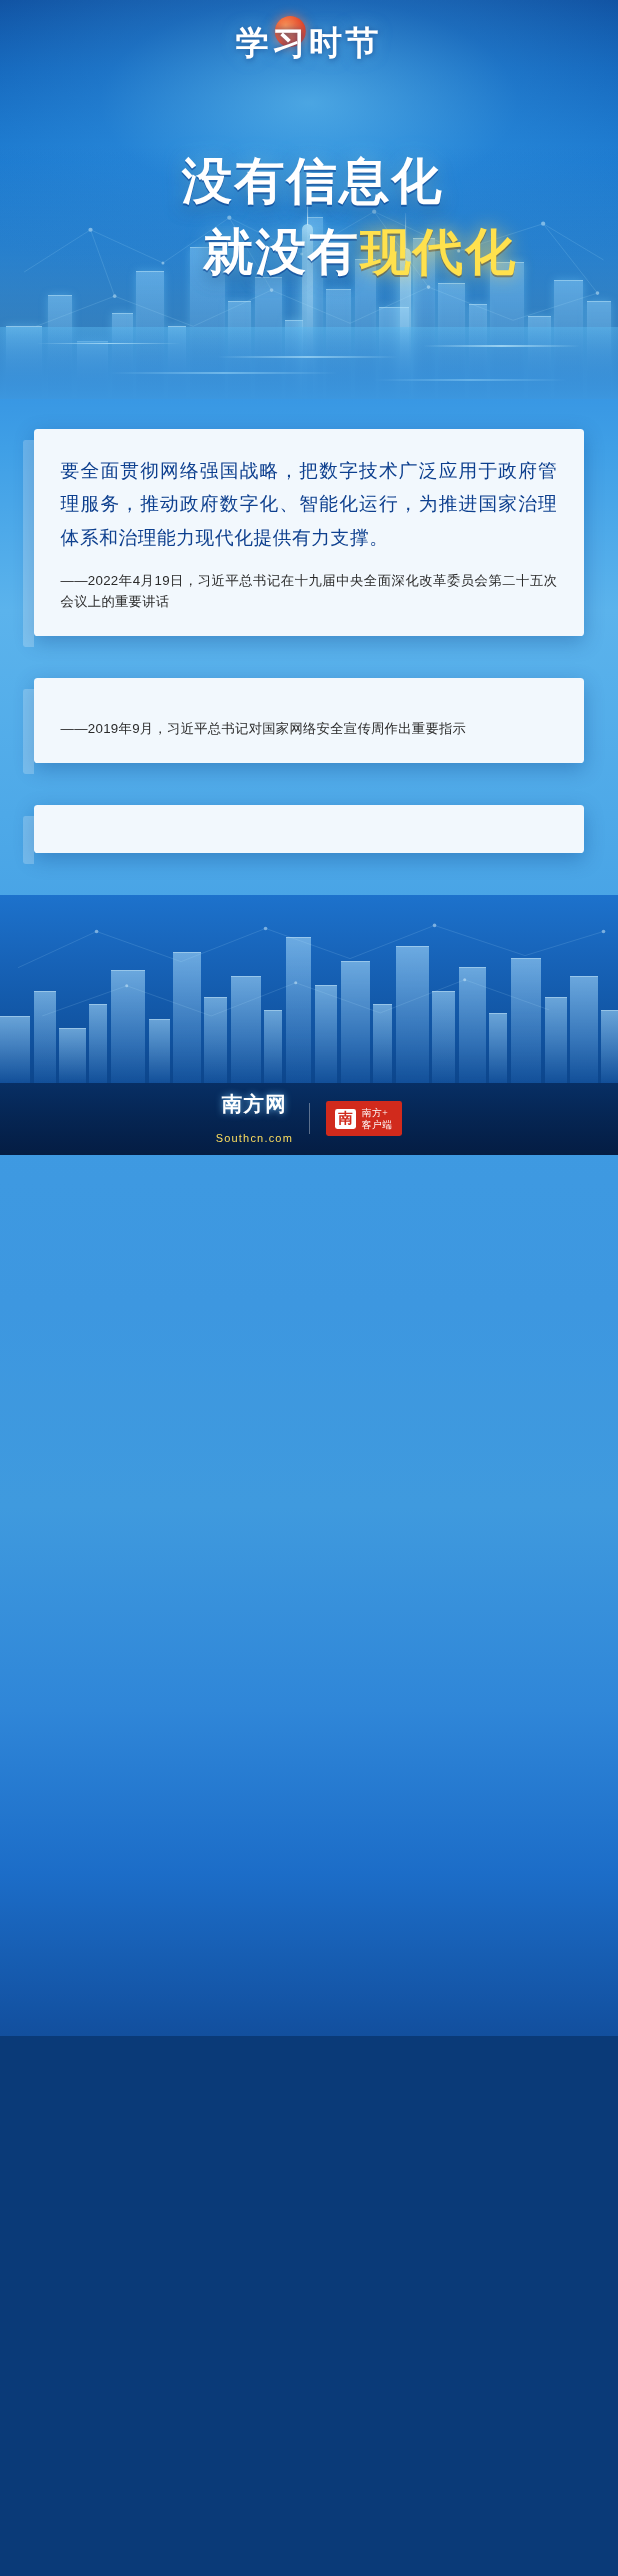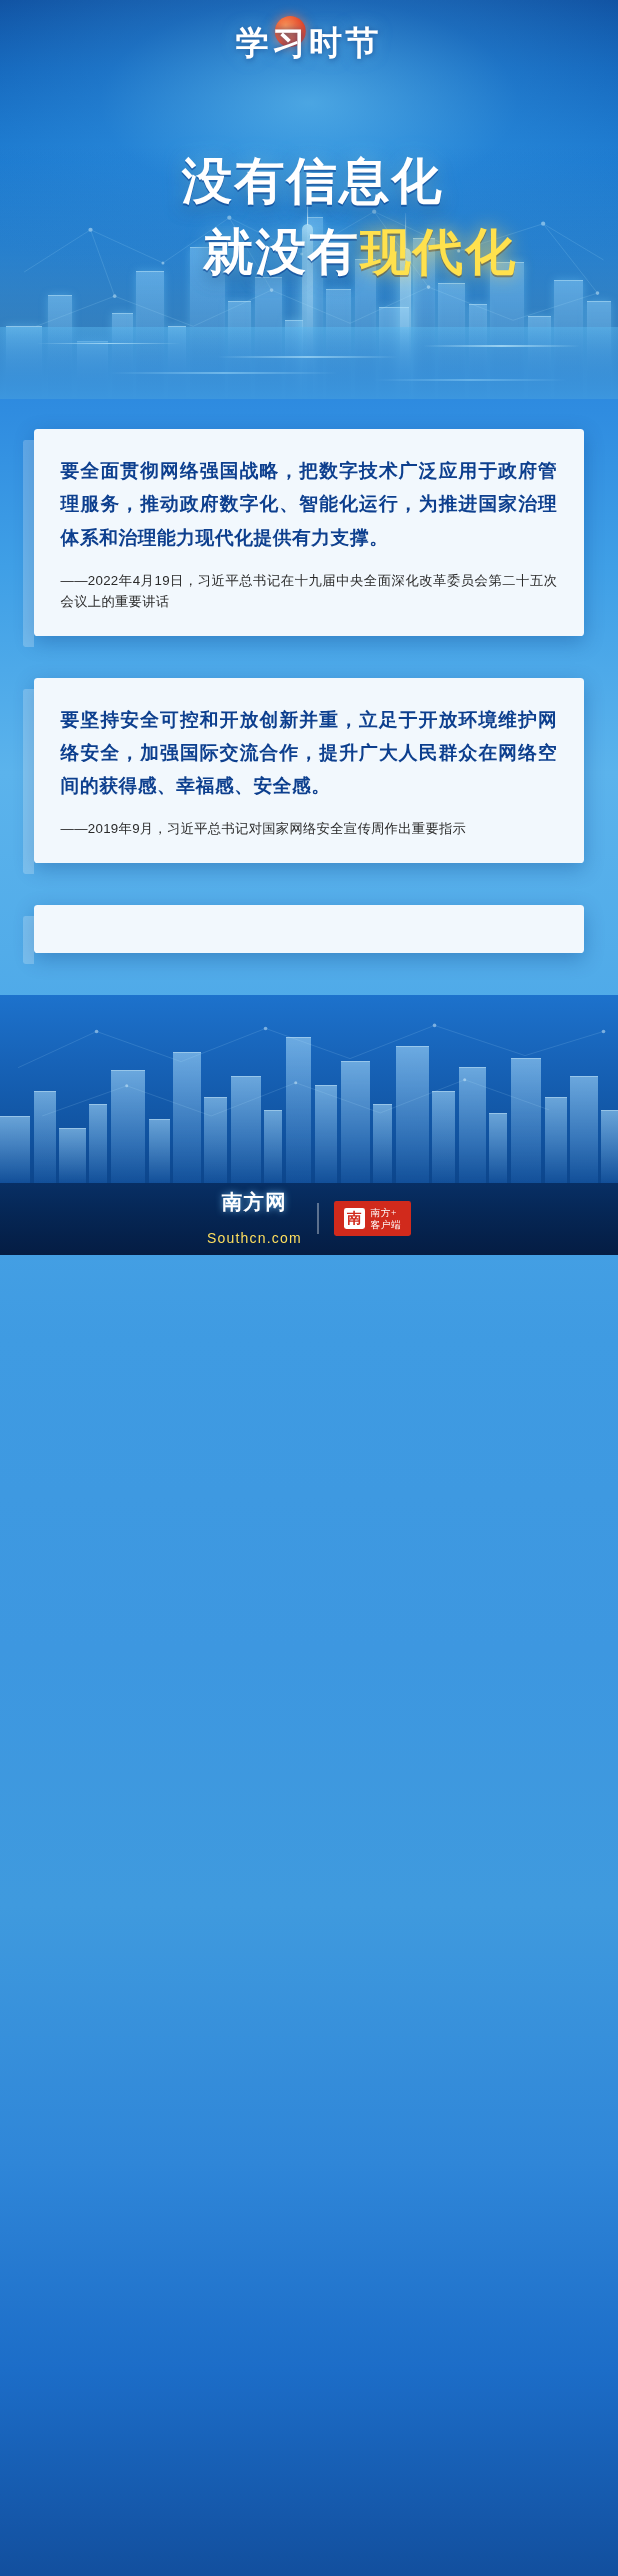--- a/index.html
+++ b/index.html
@@ -7,21 +7,21 @@
     padding: 0;
     background: #0a3a78;
   }
   body {
     width: 618px;
     font-family: "Liberation Sans", sans-serif;
   }
   .poster {
     position: relative;
     width: 618px;
-    height: 2576px;
+    height: 2036px;
     overflow: hidden;
     background: linear-gradient(180deg, #1a6fd4 0%, #1f7ad8 6%, #2a86de 14%, #3f9fe6 22%, #5bb3ec 30%, #4ea9e8 40%, #3f9be2 52%, #3d97e0 64%, #3f9ade 74%, #2f86d8 84%, #1c6dc8 92%, #124f9e 100%);
   }
 
   
   .header {
     position: relative;
     height: 399px;
     overflow: hidden;
     background: linear-gradient(180deg, #0e4e9e 0%, #1162b8 18%, #1b79cf 40%, #2f93e0 62%, #4fb0ea 82%, #6ec5f0 100%);
@@ -189,21 +189,21 @@
     bottom: -11px;
     width: 11px;
     background: rgba(255,255,255,0.22);
     border-radius: 2.4px 0 0 2.4px;
   }
   .card-quote {
     font-family: "Liberation Sans", sans-serif;
     font-size: 18.7px;
     line-height: 1.78;
     color: #0d3f8e;
-    font-weight: bold;
+    font-weight: normal;
     letter-spacing: 0.6px;
     text-align: justify;
   }
   .card-source {
     margin-top: 15.7px;
     font-size: 13.3px;
     line-height: 1.62;
     color: #2a2a2a;
     letter-spacing: 0.3px;
     text-align: justify;
@@ -247,21 +247,21 @@
   .brand-a .cn {
     font-family: "Liberation Serif", serif;
     font-size: 20.5px;
     font-weight: bold;
     color: #ffffff;
     letter-spacing: 1.2px;
     text-shadow: 0 0 7.2px rgba(120,200,255,0.8);
   }
   .brand-a .en {
     margin-top: 19px;
-    font-size: 14px;
+    font-size: 11px;
     color: #ffdf5e;
     letter-spacing: 1.2px;
   }
   .brand-sep {
     width: 1.2px;
     height: 31px;
     background: rgba(255,255,255,0.35);
   }
   .brand-b {
     display: flex;
@@ -372,21 +372,20 @@
 
   <div class="content">
 
     <div class="card">
       <div class="card-quote">要全面贯彻网络强国战略，把数字技术广泛应用于政府管理服务，推动政府数字化、智能化运行，为推进国家治理体系和治理能力现代化提供有力支撑。</div>
       <div class="card-source">——2022年4月19日，习近平总书记在十九届中央全面深化改革委员会第二十五次会议上的重要讲话</div>
     </div>
 
 
     <div class="card">
-      <div class="card-quote">要坚持安全可控和开放创新并重，立足于开放环境维护网络安全，加强国际交流合作，提升广大人民群众在网络空间的获得感、幸福感、安全感。</div>
       <div class="card-source">——2019年9月，习近平总书记对国家网络安全宣传周作出重要指示</div>
     </div>
 
     <div class="card">
     </div>
 
   </div>
 
   <div class="footer">
     <div class="footer-city" id="footer-city">

